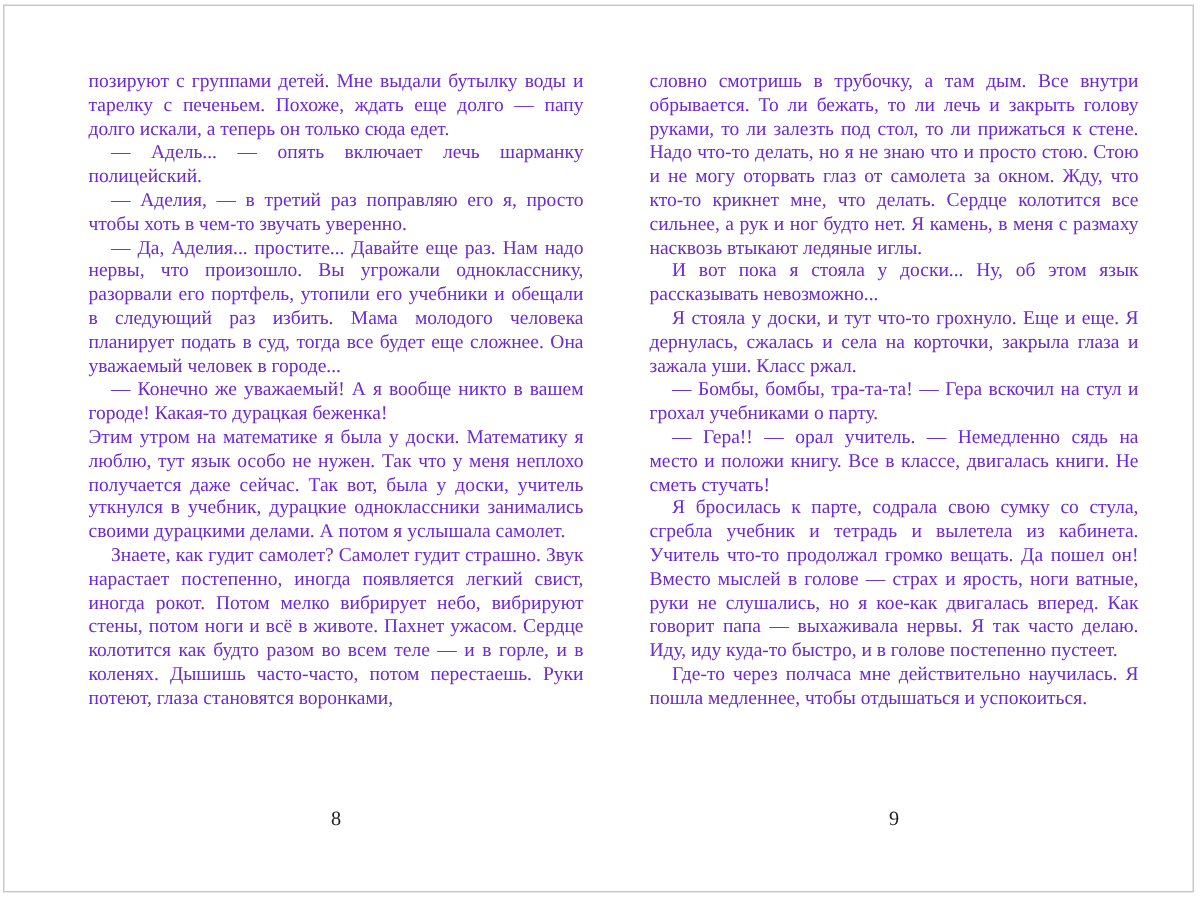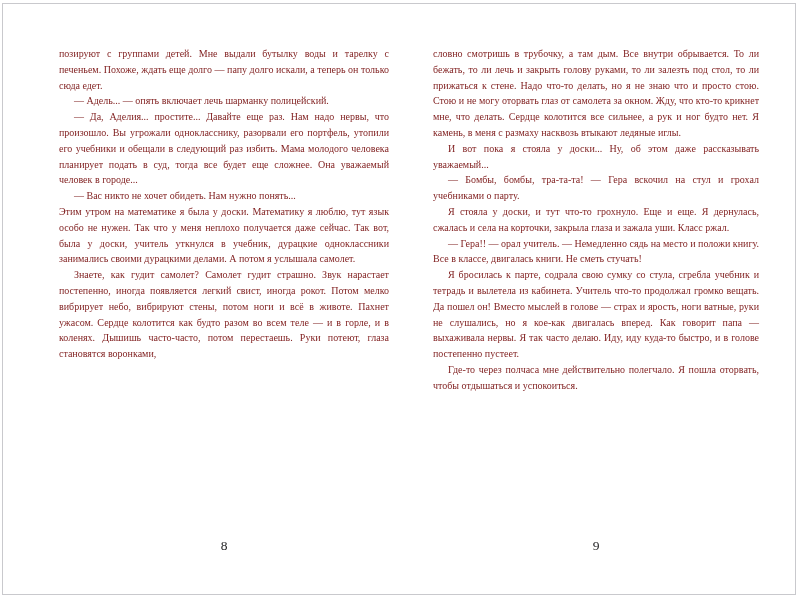--- a/index.html
+++ b/index.html
@@ -26,22 +26,22 @@
     top: 0;
     bottom: 0;
   }
   .page-left  { left: 56px;  width: 330px; }
   .page-right { left: 430px; width: 326px; }
   .text-block {
     position: absolute;
     top: 42px;
     left: 0;
     right: 0;
-    color: #7f1d1d;
-    font-size: 10px;
+    color: #6d28d9;
+    font-size: 13px;
     line-height: 15.8px;
     text-align: justify;
     hyphens: auto;
     -webkit-hyphens: auto;
   }
   .text-block p {
     margin: 0;
     padding: 0;
   }
   .text-block p.indent { text-indent: 15px; }
@@ -58,34 +58,35 @@
 </style>
 </head>
 <body>
 
 <div class="spread">
 
   <div class="page page-left">
     <div class="text-block">
       <p class="noindent">позируют с группами детей. Мне выдали бутылку воды и тарелку с печеньем. Похоже, ждать еще долго — папу долго искали, а теперь он только сюда едет.</p>
       <p class="indent">— Адель... — опять включает лечь шарманку полицейский.</p>
+      <p class="indent">— Аделия, — в третий раз поправляю его я, просто чтобы хоть в чем-то звучать уверенно.</p>
       <p class="indent">— Да, Аделия... простите... Давайте еще раз. Нам надо нервы, что произошло. Вы угрожали однокласснику, разорвали его портфель, утопили его учебники и обещали в следующий раз избить. Мама молодого человека планирует подать в суд, тогда все будет еще сложнее. Она уважаемый человек в городе...</p>
-      <p class="indent">— Вас никто не хочет обидеть. Нам нужно понять...</p>
+      <p class="indent">— Конечно же уважаемый! А я вообще никто в вашем городе! Какая-то дурацкая беженка!</p>
       <p class="noindent section-start">Этим утром на математике я была у доски. Математику я люблю, тут язык особо не нужен. Так что у меня неплохо получается даже сейчас. Так вот, была у доски, учитель уткнулся в учебник, дурацкие одноклассники занимались своими дурацкими делами. А потом я услышала самолет.</p>
       <p class="indent">Знаете, как гудит самолет? Самолет гудит страшно. Звук нарастает постепенно, иногда появляется легкий свист, иногда рокот. Потом мелко вибрирует небо, вибрируют стены, потом ноги и всё в животе. Пахнет ужасом. Сердце колотится как будто разом во всем теле — и в горле, и в коленях. Дышишь часто-часто, потом перестаешь. Руки потеют, глаза становятся воронками,</p>
     </div>
     <div class="page-number">8</div>
   </div>
 
   <div class="page page-right">
     <div class="text-block">
       <p class="noindent">словно смотришь в трубочку, а там дым. Все внутри обрывается. То ли бежать, то ли лечь и закрыть голову руками, то ли залезть под стол, то ли прижаться к стене. Надо что-то делать, но я не знаю что и просто стою. Стою и не могу оторвать глаз от самолета за окном. Жду, что кто-то крикнет мне, что делать. Сердце колотится все сильнее, а рук и ног будто нет. Я камень, в меня с размаху насквозь втыкают ледяные иглы.</p>
-      <p class="indent">И вот пока я стояла у доски... Ну, об этом даже рассказывать уважаемый...</p>
+      <p class="indent">И вот пока я стояла у доски... Ну, об этом язык рассказывать невозможно...</p>
+      <p class="indent">Я стояла у доски, и тут что-то грохнуло. Еще и еще. Я дернулась, сжалась и села на корточки, закрыла глаза и зажала уши. Класс ржал.</p>
       <p class="indent">— Бомбы, бомбы, тра-та-та! — Гера вскочил на стул и грохал учебниками о парту.</p>
-      <p class="indent">Я стояла у доски, и тут что-то грохнуло. Еще и еще. Я дернулась, сжалась и села на корточки, закрыла глаза и зажала уши. Класс ржал.</p>
       <p class="indent">— Гера!! — орал учитель. — Немедленно сядь на место и положи книгу. Все в классе, двигалась книги. Не сметь стучать!</p>
       <p class="indent">Я бросилась к парте, содрала свою сумку со стула, сгребла учебник и тетрадь и вылетела из кабинета. Учитель что-то продолжал громко вещать. Да пошел он! Вместо мыслей в голове — страх и ярость, ноги ватные, руки не слушались, но я кое-как двигалась вперед. Как говорит папа — выхаживала нервы. Я так часто делаю. Иду, иду куда-то быстро, и в голове постепенно пустеет.</p>
-      <p class="indent">Где-то через полчаса мне действительно полегчало. Я пошла оторвать, чтобы отдышаться и успокоиться.</p>
+      <p class="indent">Где-то через полчаса мне действительно научилась. Я пошла медленнее, чтобы отдышаться и успокоиться.</p>
     </div>
     <div class="page-number">9</div>
   </div>
 
 </div>
 
 </body></html>

